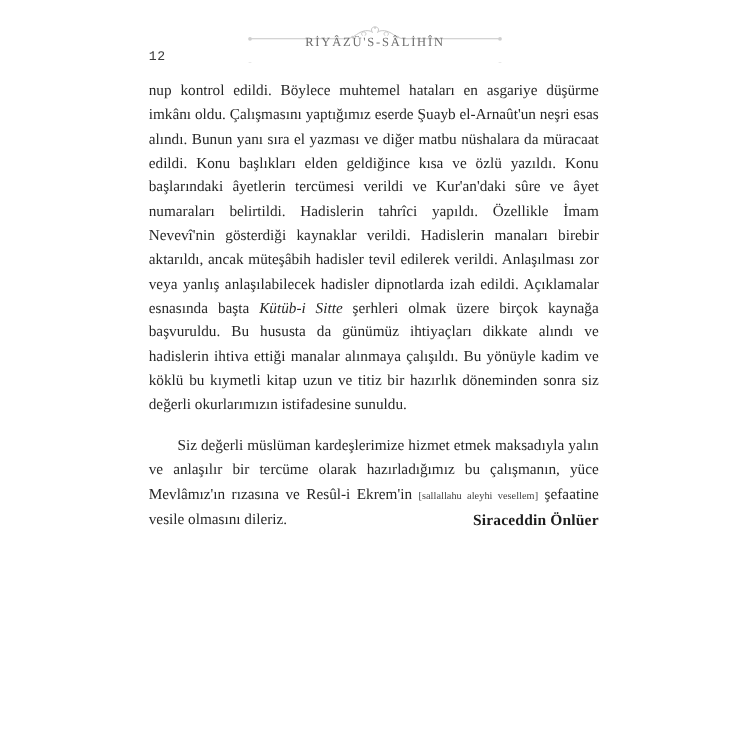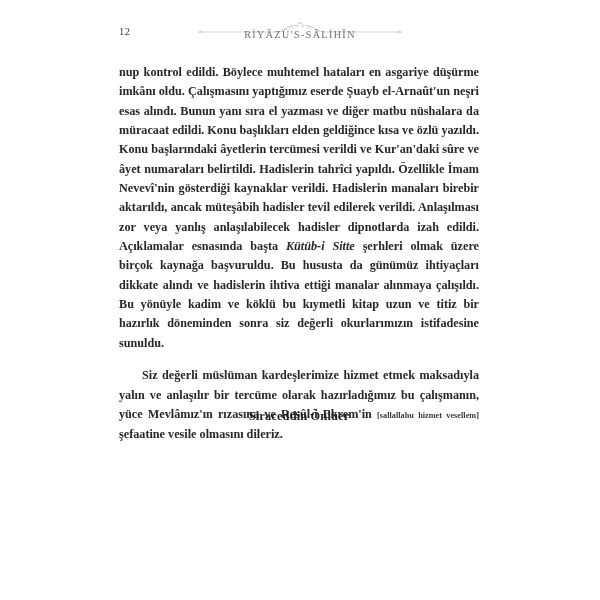--- a/index.html
+++ b/index.html
@@ -29,25 +29,25 @@
     position: absolute;
     top: 20px;
     left: 0;
     width: 600px;
     height: 34px;
   }
 
   .folio {
     position: absolute;
     left: 119px;
-    top: 6px;
+    top: 20px;
     font-size: 10.5px;
     letter-spacing: 0.4px;
     color: #3a3a3a;
-    font-family: Liberation Serif, serif;
+    font-family: Liberation Mono, monospace;
   }
 
   .head-ornament {
     position: absolute;
     left: 198px;
     top: 0;
     width: 204px;
     height: 34px;
   }
 
@@ -115,28 +115,28 @@
   }
 
   .honorific {
     font-size: 8.2px;
     letter-spacing: 0.05px;
     color: #3a3a3a;
     font-family: "Liberation Serif", "DejaVu Serif", serif;
   }
 
   
-  p.body { text-align-last: left; font-weight: bold; }
+  p.body { text-align-last: left; }
 
   .signature {
     position: absolute;
     left: 119px;
     top: 409px;
     width: 360px;
-    text-align: center;
+    text-align: right;
     font-size: 12.4px;
     font-weight: 700;
     letter-spacing: 0.15px;
     color: #1f1f1f;
   }
 </style>
 </head>
 <body>
 
 <div class="page">
@@ -182,19 +182,19 @@
         </svg>
       </div>
 
     </div>
   </div>
 
   <div class="textblock">
 
     <p class="body"><span>nup kontrol edildi. Böylece muhtemel hataları en asgariye düşürme imkânı oldu. Çalışmasını yaptığımız eserde Şuayb el-Arnaût'un neşri esas alındı. Bunun yanı sıra el yazması ve diğer matbu nüshalara da müracaat edildi. Konu başlıkları elden geldiğince kısa ve özlü yazıldı. Konu başlarındaki âyetlerin tercümesi verildi ve Kur'an'daki sûre ve âyet numaraları belirtildi. Hadislerin tahrîci yapıldı. Özellikle İmam Nevevî'nin gösterdiği kaynaklar verildi. Hadislerin manaları birebir aktarıldı, ancak müteşâbih hadisler tevil edilerek verildi. Anlaşılması zor veya yanlış anlaşılabilecek hadisler dipnotlarda izah edildi. Açıklamalar esnasında başta </span><span class="it">Kütüb-i Sitte</span><span> şerhleri olmak üzere birçok kaynağa başvuruldu. Bu hususta da günümüz ihtiyaçları dikkate alındı ve hadislerin ihtiva ettiği manalar alınmaya çalışıldı. Bu yönüyle kadim ve köklü bu kıymetli kitap uzun ve titiz bir hazırlık döneminden sonra siz değerli okurlarımızın istifadesine sunuldu.</span></p>
 
-    <p class="body indent"><span>Siz değerli müslüman kardeşlerimize hizmet etmek maksadıyla yalın ve anlaşılır bir tercüme olarak hazırladığımız bu çalışmanın, yüce Mevlâmız'ın rızasına ve Resûl-i Ekrem'in </span><span class="honorific">[sallallahu hizmet vesellem]</span><span> şefaatine vesile olmasını dileriz.</span></p>
+    <p class="body indent"><span>Siz değerli müslüman kardeşlerimize hizmet etmek maksadıyla yalın ve anlaşılır bir tercüme olarak hazırladığımız bu çalışmanın, yüce Mevlâmız'ın rızasına ve Resûl-i Ekrem'in </span><span class="honorific">[sallallahu aleyhi vesellem]</span><span> şefaatine vesile olmasını dileriz.</span></p>
 
   </div>
 
   <div class="signature">Siraceddin Önlüer</div>
 
 </div>
 
 </body></html>

